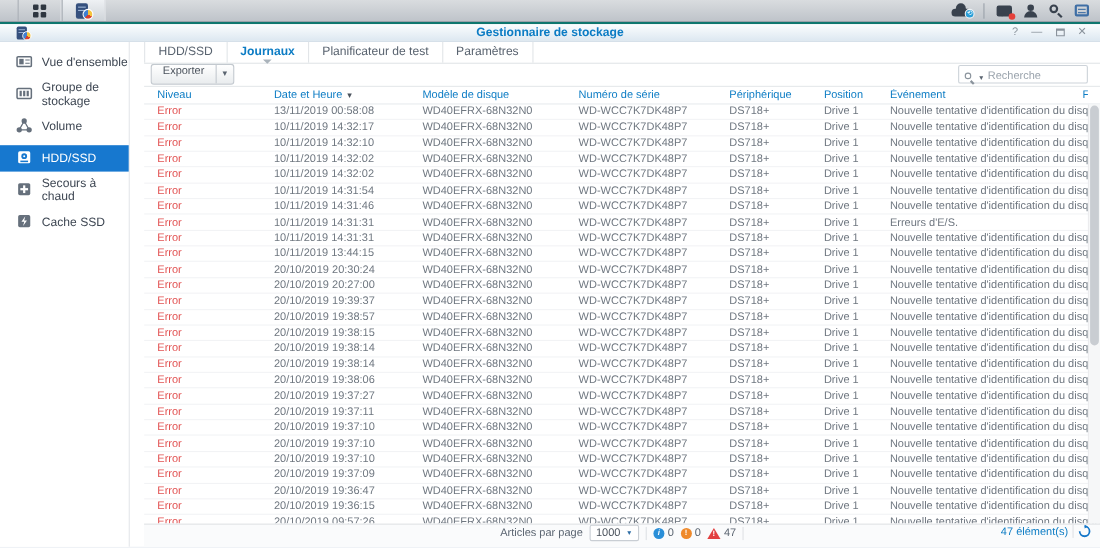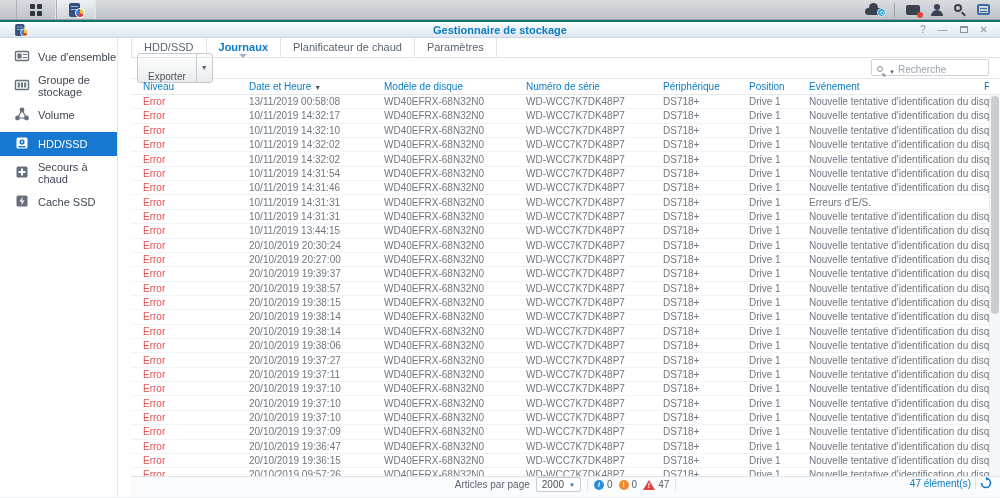--- a/index.html
+++ b/index.html
@@ -63,21 +63,21 @@
   .main { flex:1; display:flex; flex-direction:column; position:relative; padding-left:13px; }
   .tabsrow { height:20px; display:flex; align-items:stretch; border-bottom:1px solid #e2e5e8; position:relative; }
   .tab { padding:0 12px; display:flex; align-items:center; font-size:11px; color:#5a6470; cursor:pointer;
     border-right:1px solid #e2e5e8; position:relative; }
   .tab:first-child { border-left:1px solid #e2e5e8; }
   .tab.active { color:#0c7cc4; font-weight:bold; }
   .tab.active:after { content:""; position:absolute; left:50%; bottom:-1px; margin-left:-4px;
     border:4px solid transparent; border-bottom:none; border-top:4px solid #aab3bb; }
 
   .toolbar { height:21px; display:flex; align-items:center; border-bottom:1px solid #e5e8ea; padding-right:11px; }
-  .btn { display:flex; align-items:flex-end; height:30px; margin-left:6px; cursor:pointer;
+  .btn { display:flex; align-items:flex-start; height:19px; margin-left:6px; cursor:pointer;
     border:1px solid #c3c9cf; border-radius:3px; background:linear-gradient(#ffffff,#e9ecee); overflow:hidden; }
   .btn .lbl { padding:0 10px; font-size:10px; color:#4a525c; }
   .btn .drop { width:16px; align-self:stretch; display:flex; align-items:center; justify-content:center;
     border-left:1px solid #c3c9cf; font-size:7px; color:#5a6470; }
   .searchbox { margin-left:auto; width:118px; height:17px; border:1px solid #cdd3d9; border-radius:2px;
     background:#fff; display:flex; align-items:flex-end; padding:0 5px; gap:3px; }
   .searchbox .ph { color:#9aa3ac; font-size:10px; }
   .s-mag { position:relative; width:9px; height:9px; flex:none; }
   .s-mag .o { position:absolute; top:0; left:0; width:6px; height:6px; border:1.5px solid #8a939c; border-radius:50%; }
   .s-mag .l { position:absolute; width:4px; height:1.5px; background:#8a939c; transform:rotate(45deg); right:0; bottom:0; }
@@ -240,21 +240,21 @@
 
     <div class="main">
       <div class="tabsrow" id="tabs">
           <div class="tab">
             <span>HDD/SSD</span>
           </div>
           <div class="tab active">
             <span>Journaux</span>
           </div>
           <div class="tab">
-            <span>Planificateur de chaud</span>
+            <span>Planificateur de test</span>
           </div>
           <div class="tab">
             <span>Paramètres</span>
           </div>
         </div>
 
       <div class="toolbar">
         <div class="btn">
           <span class="lbl">Exporter</span>
           <span class="drop">▼</span>
@@ -527,21 +527,21 @@
         </div>
 
       <div class="vscroll">
         <div class="vthumb"></div>
       </div>
 
       <div class="footer">
         <div class="foot-center">
           <span class="foot-label">Articles par page</span>
           <div class="pageselect">
-            <span class="val">2000</span>
+            <span class="val">1000</span>
             <span class="ar">▼</span>
           </div>
           <span class="fsep"></span>
           <span class="cnt">
               <span class="ico-info">i</span>
             <span>0</span>
             </span>
           <span class="cnt">
               <span class="ico-warn">!</span>
             <span>0</span>

